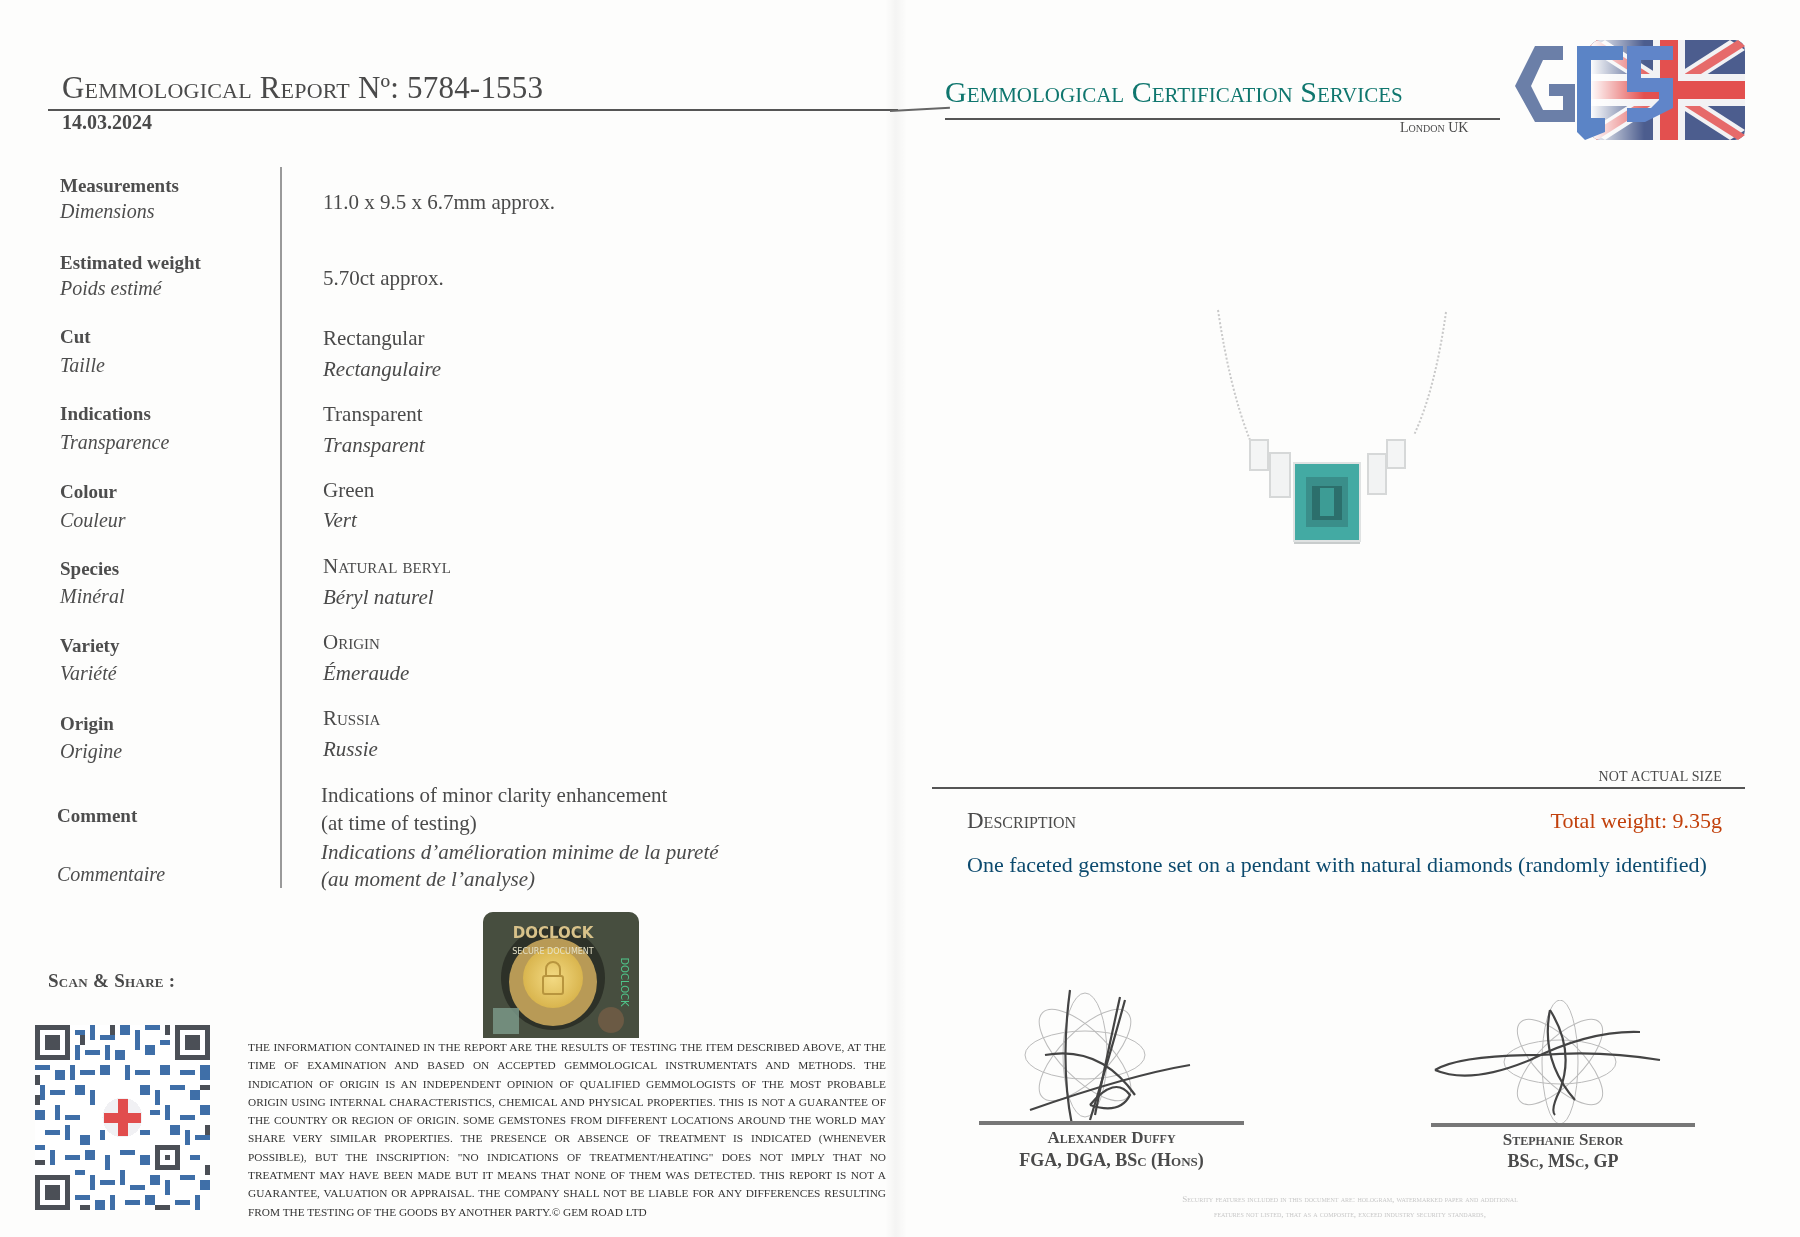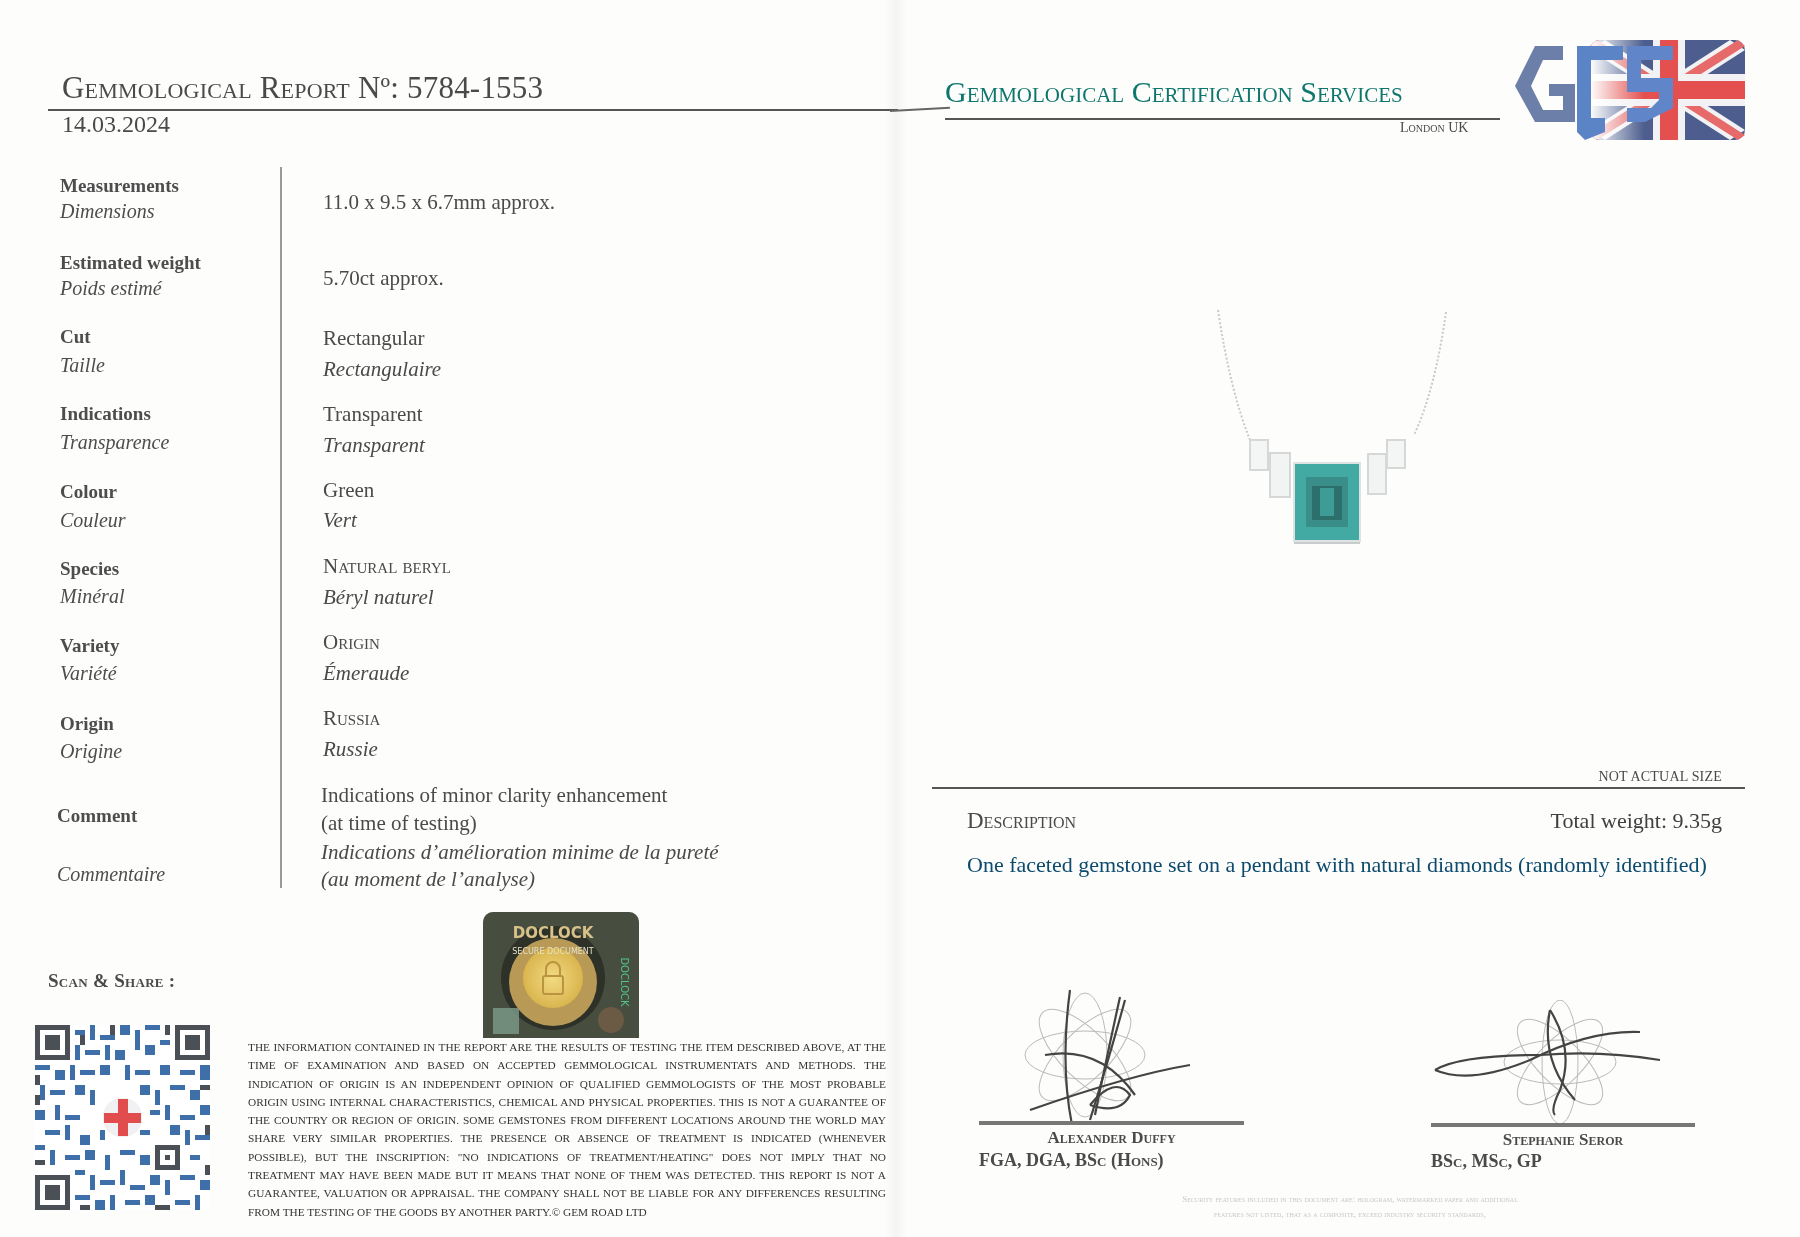--- a/index.html
+++ b/index.html
@@ -9,21 +9,21 @@
       font-family: "Liberation Serif", "DejaVu Serif", serif;
       color: #3f3f3f;
     }
     .abs { position: absolute; }
     .fold {
       position: absolute; left: 885px; top: 0; width: 22px; height: 1237px;
       background: linear-gradient(to right, rgba(0,0,0,0) 0%, rgba(0,0,0,0.035) 50%, rgba(0,0,0,0) 100%);
     }
     
     .report-title { left: 62px; top: 70px; font-size: 31px; letter-spacing: 0.2px; color: #4a4a4a; font-variant: small-caps; white-space: nowrap; }
-    .report-date { left: 62px; top: 111px; font-size: 24px; color: #4a4a4a; }
+    .report-date { left: 62px; top: 111px; font-size: 20px; color: #4a4a4a; font-weight: bold; }
     .header-rule-left { left: 48px; top: 109px; width: 850px; height: 2px; background: #555; }
     .header-rule-dip { left: 890px; top: 110px; width: 60px; height: 2px; background: #666; transform: rotate(-3deg); transform-origin: left; }
     
     .org-title { left: 945px; top: 75px; font-size: 30px; color: #0f766e; font-variant: small-caps; white-space: nowrap; }
     .header-rule-right { left: 945px; top: 118px; width: 555px; height: 2px; background: #555; }
     .org-city { left: 1400px; top: 120px; width: 94px; text-align: left; font-size: 14px; color: #4a4a4a; font-variant: small-caps; }
     .logo { left: 1505px; top: 38px; width: 245px; height: 104px; }
     
     .divider { left: 280px; top: 167px; width: 1.5px; height: 721px; background: #9a9a9a; }
     .lbl { left: 60px; font-size: 19px; font-weight: bold; color: #4d4d4d; white-space: nowrap; }
@@ -34,27 +34,27 @@
     
     .scan-label { left: 48px; top: 970px; font-size: 19px; font-weight: bold; color: #4a4a4a; font-variant: small-caps; letter-spacing: 0.3px; }
     .qr { left: 35px; top: 1025px; width: 175px; height: 185px; }
     .hologram { left: 483px; top: 912px; width: 156px; height: 146px; border-radius: 10px; overflow: hidden; }
     .disclaimer { left: 248px; top: 1038px; width: 638px; font-size: 11.3px; line-height: 18.3px; color: #333; text-align: justify; text-transform: uppercase; }
     
     .pendant { left: 1200px; top: 290px; width: 320px; height: 270px; }
     .not-actual { left: 1540px; top: 769px; width: 182px; text-align: right; font-size: 14px; color: #4a4a4a; letter-spacing: 0.2px; }
     .desc-rule { left: 932px; top: 787px; width: 813px; height: 2px; background: #555; }
     .desc-title { left: 967px; top: 808px; font-size: 23px; color: #4a4a4a; font-variant: small-caps; }
-    .total-weight { left: 1450px; top: 808px; width: 272px; text-align: right; font-size: 22px; color: #404040; }
+    .total-weight { left: 1450px; top: 808px; width: 272px; text-align: right; font-size: 22px; color: #c2410c; }
     .desc-text { left: 967px; top: 851px; width: 755px; font-size: 22px; line-height: 27px; color: #0c4a6e; text-align: justify; }
     
     .sig { width: 300px; height: 140px; }
     .sig-rule { height: 4px; background: #777; }
     .signer-name { text-align: center; font-size: 17px; font-weight: bold; color: #4a4a4a; font-variant: small-caps; white-space: nowrap; }
-    .signer-quals { text-align: left; font-size: 18px; font-weight: bold; color: #4a4a4a; font-variant: small-caps; white-space: nowrap; }
+    .signer-quals { text-align: center; font-size: 18px; font-weight: bold; color: #4a4a4a; font-variant: small-caps; white-space: nowrap; }
     .security-note { left: 1180px; top: 1192px; width: 340px; text-align: center; font-size: 9px; line-height: 15px; color: #c8c8c8; font-variant: small-caps; }
   </style>
 </head>
 <body>
 
 <div class="fold"></div>
 
 <div class="abs report-title">Gemmological Report Nº: 5784-1553</div>
 <div class="abs header-rule-left"></div>
 <div class="abs header-rule-dip"></div>

